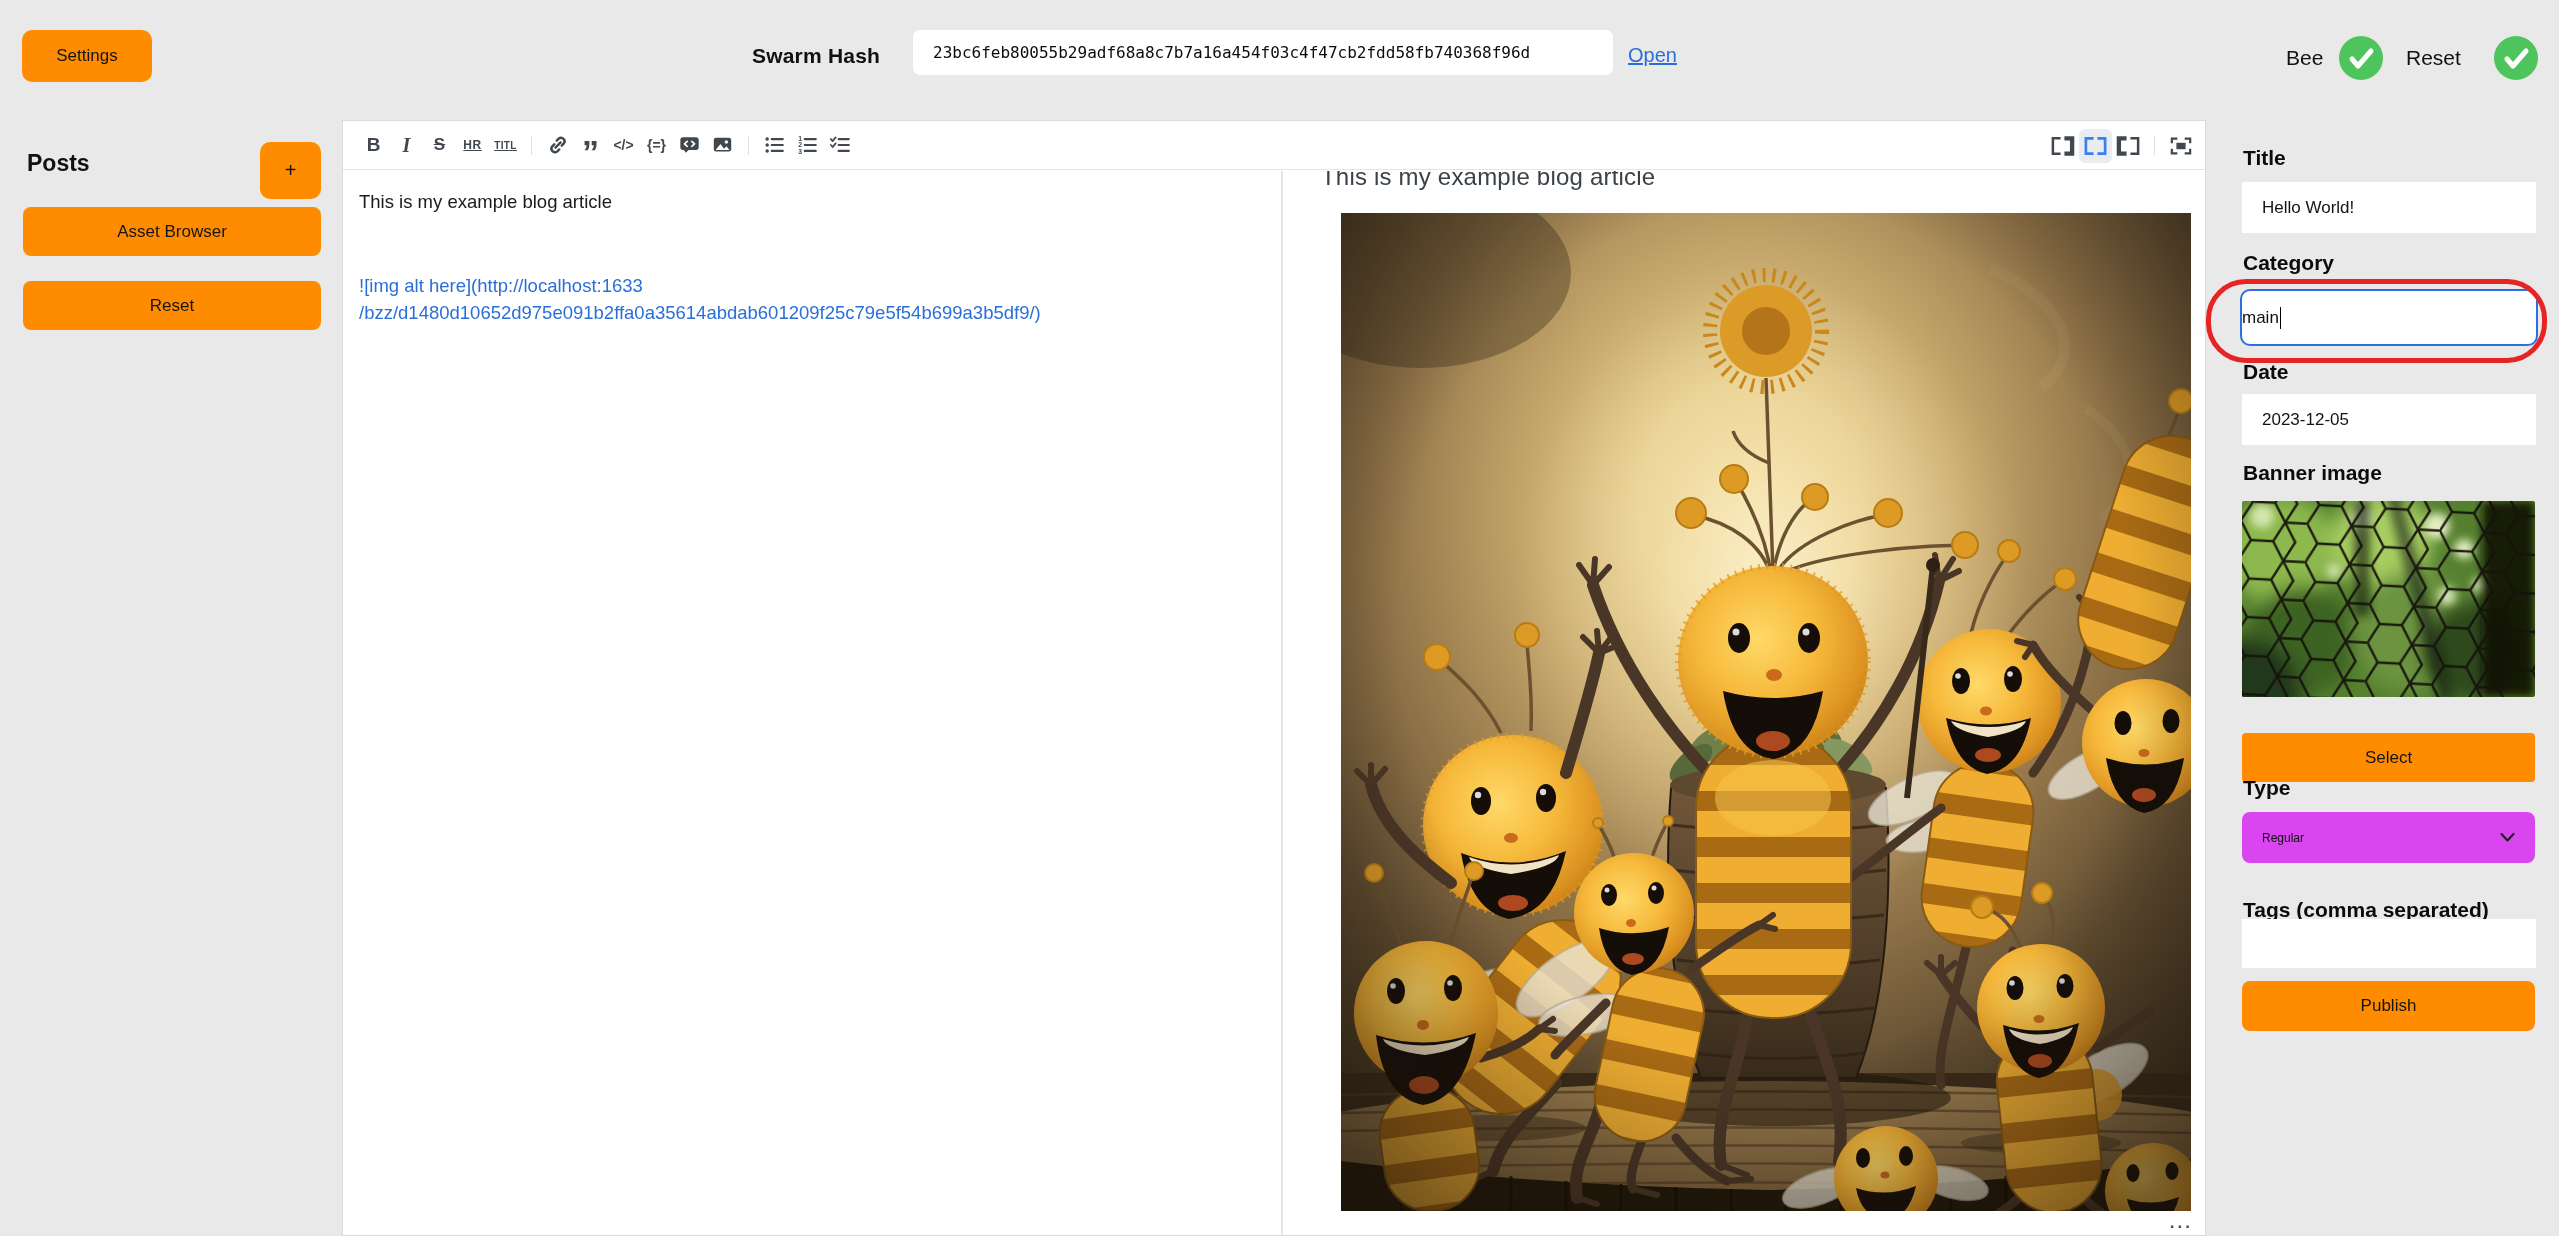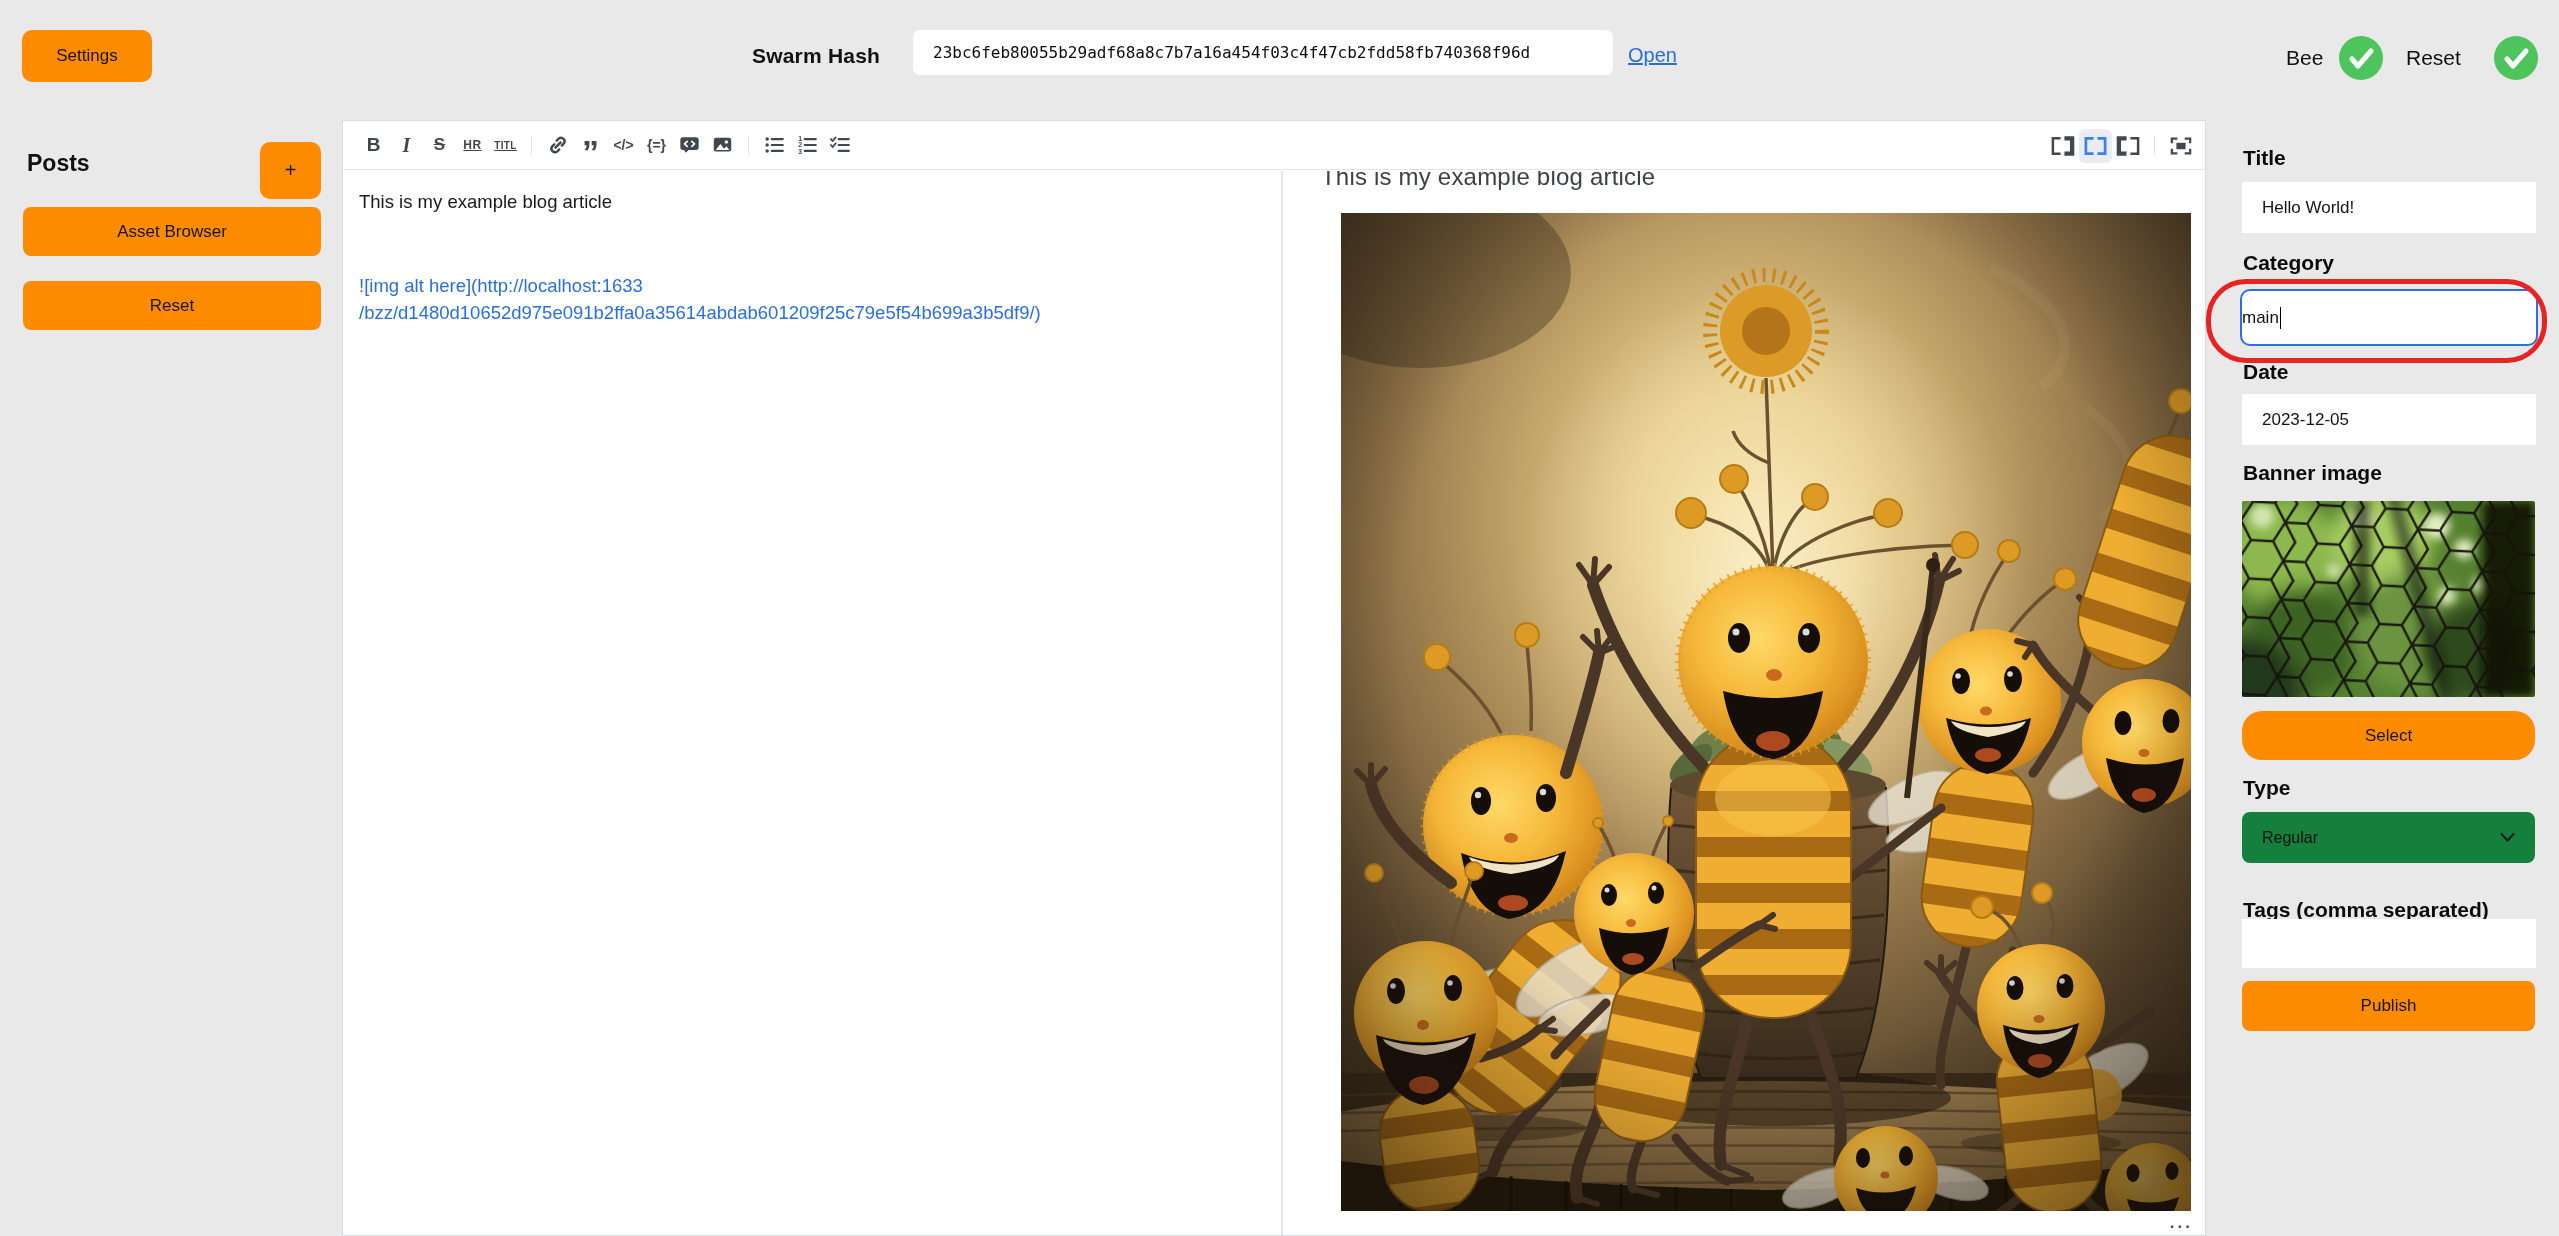--- a/index.html
+++ b/index.html
@@ -85,24 +85,24 @@
     left:2240px; top:289px; width:298px; height:57px; background:#fff;
     border:2.5px solid var(--focus-blue); border-radius:10px;
     display:flex; align-items:center; font-size:17px;
   }
   #caret{display:inline-block; width:1.5px; height:22px; background:#000; margin-left:1px;}
   #annotation{
     left:2206px; top:279px; width:341px; height:84px;
     border:5px solid var(--ann-red); border-radius:40px; pointer-events:none; z-index:50;
   }
   #banner-thumb{left:2242px; top:501px; width:293px; height:196px; border-radius:2px; overflow:hidden;}
-  #select-btn{left:2242px; top:711px; width:293px; height:49px; border-radius:20px;}
+  #select-btn{left:2242px; top:733px; width:293px; height:49px; border-radius:4px;}
   #type-select{
-    left:2242px; top:812px; width:293px; height:51px; background:#15803d; border:none; border-radius:8px;
-    display:flex; align-items:center; padding:0 20px; font-size:16px; cursor:pointer;gap:20px;
+    left:2242px; top:812px; width:293px; height:51px; background:#d946ef; border:none; border-radius:8px;
+    display:flex; align-items:center; padding:0 20px; font-size:12px; cursor:pointer;gap:20px;
   }
   #type-chevron{margin-left:auto;}
   #publish-btn{left:2242px; top:981px; width:293px; height:50px; border-radius:8px;}
 </style>
 </head>
 <body>
 
 <button class="btn abs" id="settings-btn">Settings</button>
 <div class="abs" id="swarm-label">Swarm Hash</div>
 <input class="abs" id="hash-input" readonly="" value="23bc6feb80055b29adf68a8c7b7a16a454f03c4f47cb2fdd58fb740368f96d" style="">

